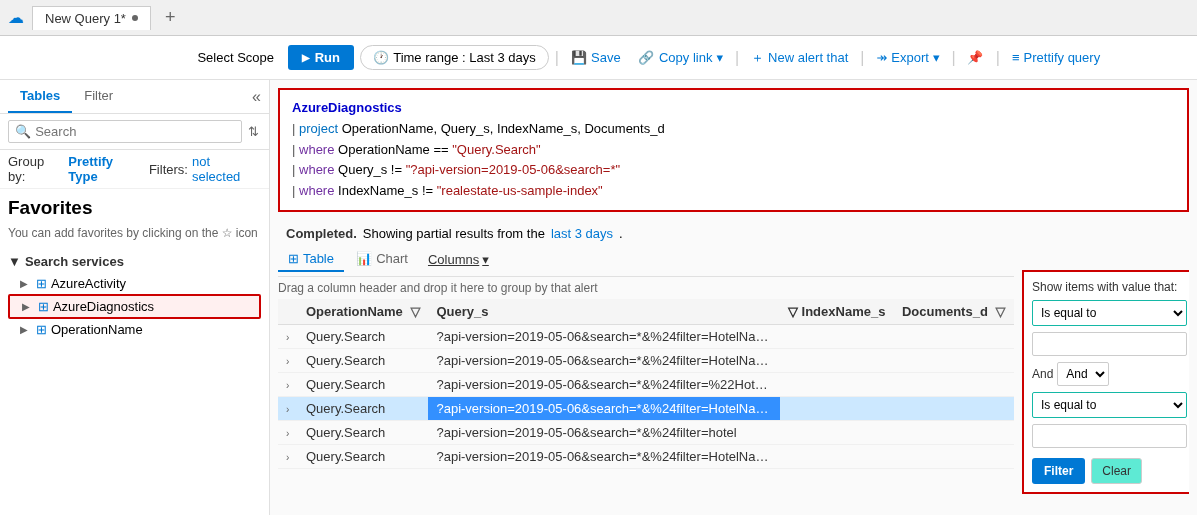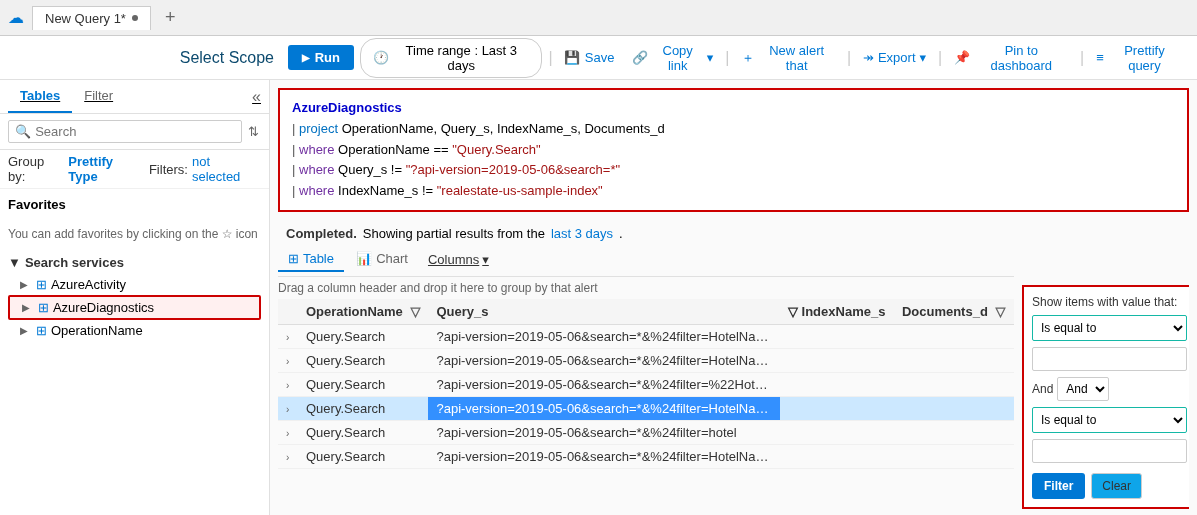--- a/index.html
+++ b/index.html
@@ -76,23 +76,23 @@
       display: flex;
       align-items: center;
       gap: 4px;
       font-size: 13px;
       padding: 4px 6px;
     }
     .toolbar-sep { color: #ccc; font-size: 16px; }
     .select-scope {
       background: none;
       border: none;
-      color: #0c4a6e;
-      cursor: pointer;
-      font-size: 16px;
+      color: #000000;
+      cursor: pointer;
+      font-size: 13px;
       padding: 4px 6px;
     }
 
     
     .main {
       display: flex;
       height: calc(515px - 36px - 44px);
     }
 
     
@@ -102,21 +102,20 @@
       background: #fff;
       border-right: 1px solid #e0e0e0;
       display: flex;
       flex-direction: column;
       overflow: hidden;
     }
     .sidebar-tabs {
       display: flex;
       border-bottom: 1px solid #e0e0e0;
       padding: 0 8px;
-      text-decoration: underline;
     }
     .sidebar-tab {
       padding: 8px 12px;
       cursor: pointer;
       font-size: 13px;
       color: #666;
       border-bottom: 2px solid transparent;
     }
     .sidebar-tab.active { color: #0078d4; border-bottom: 2px solid #0078d4; font-weight: 600; }
     .sidebar-controls {
@@ -151,21 +150,21 @@
       color: #333;
       border-bottom: 1px solid #f0f0f0;
       display: flex;
       gap: 4px;
       align-items: center;
     }
     .group-by-bar .link { color: #0078d4; cursor: pointer; }
     .group-by-label { font-weight: 600; color: #0078d4; }
     .sidebar-content { flex: 1; overflow-y: auto; padding: 8px; }
     .favorites-section { margin-bottom: 12px; }
-    .section-title { font-size: 13px; font-weight: 600; margin-bottom: 14px; }
+    .section-title { font-size: 19px; font-weight: 600; margin-bottom: 6px; }
     .favorites-hint { font-size: 12px; color: #666; line-height: 1.4; }
     .tree-section-title {
       font-size: 12px;
       font-weight: 700;
       color: #333;
       margin-bottom: 4px;
       display: flex;
       align-items: center;
       gap: 4px;
     }
@@ -296,21 +295,21 @@
       border: 2px solid #c00;
       background: #fff;
       margin-left: 8px;
       display: flex;
       flex-direction: column;
       padding: 8px;
       gap: 6px;
       font-size: 12px;
       height: fit-content;
       align-self: flex-start;
-      margin-top: 38px;
+      margin-top: 23px;
     }
     .filter-label { font-size: 12px; color: #333; font-weight: 500; }
     .filter-select {
       width: 100%;
       border: 1px solid #14b8a6;
       border-radius: 2px;
       padding: 4px 4px;
       font-size: 12px;
       background: #fff;
       cursor: pointer;
@@ -344,21 +343,21 @@
       background: #0078d4;
       color: #fff;
       border: none;
       border-radius: 3px;
       padding: 5px 12px;
       cursor: pointer;
       font-size: 12px;
       font-weight: 600;
     }
     .btn-filter-clear {
-      background: #0ea5e9;
+      background: #5eead4;
       color: #333;
       border: 1px solid #ccc;
       border-radius: 3px;
       padding: 5px 10px;
       cursor: pointer;
       font-size: 12px;
     }
   </style>
 </head>
 <body>
@@ -402,21 +401,20 @@
     </button>
     <span class="toolbar-sep">|</span>
     <button class="toolbar-action">
       <span>↠</span>
       <span>Export</span>
       <span>▾</span>
     </button>
     <span class="toolbar-sep">|</span>
     <button class="toolbar-action">
       <span>📌</span>
-      <span>Pin to dashboard</span>
     </button>
     <span class="toolbar-sep">|</span>
     <button class="toolbar-action">
       <span>≡</span>
       <span>Prettify query</span>
     </button>
   </div>
 </div>
 
 <div class="main">

